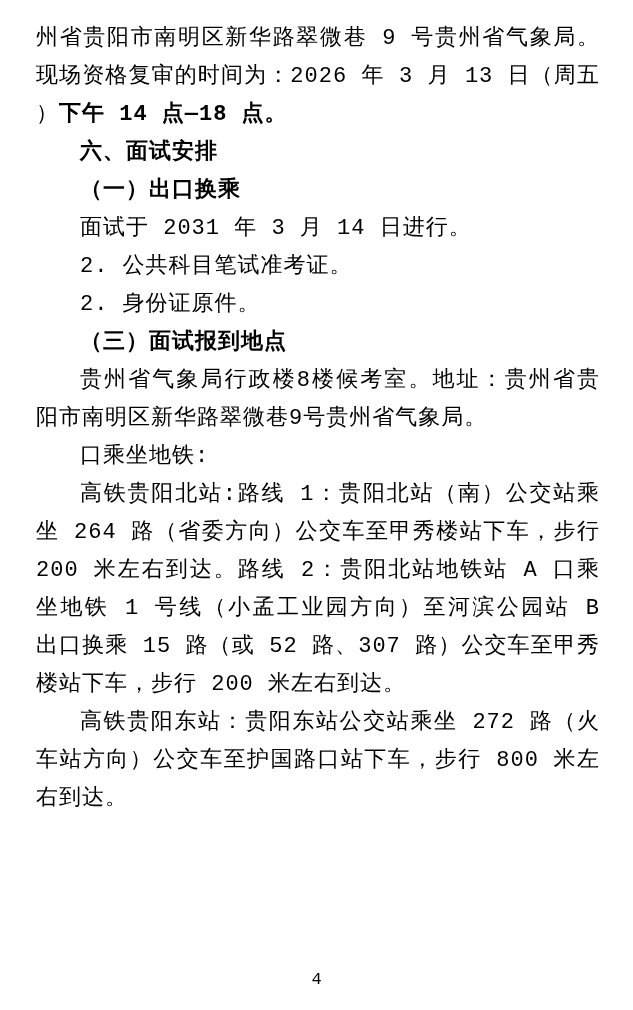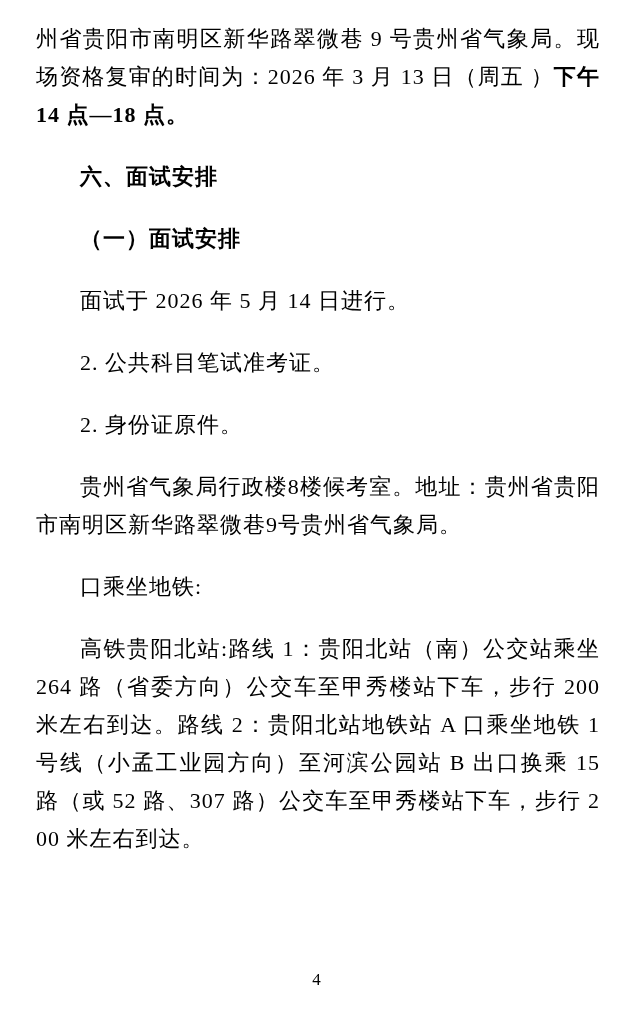--- a/index.html
+++ b/index.html
@@ -14,30 +14,31 @@
     color: #000000;
     overflow: hidden;
   }
   .page {
     position: relative;
     box-sizing: border-box;
     width: 633px;
     height: 1010px;
     padding: 20px 33px 5px 36px;
     background: #ffffff;
+    font-family: Liberation Mono, monospace;
   }
   .para {
     margin: 0;
     font-size: 22px;
     line-height: 38px;
     letter-spacing: 1px;
     text-align: justify;
     word-break: break-all;
   }
-  .indent { text-indent: 2em; margin-top: 24px; }
+  .indent { text-indent: 2em; }
   .heading { font-weight: bold; }
   .b { font-weight: bold; }
   .footer {
     position: absolute;
     left: 0;
     bottom: 22px;
     width: 100%;
     text-align: center;
     font-size: 17px;
     line-height: 1;
@@ -46,33 +47,35 @@
 </style>
 </head>
 <body>
 
 <div class="page">
 
   <p class="para"><span>州省贵阳市南明区新华路翠微巷 9 号贵州省气象局。现场资格复审的时间为：2026 年 3 月 13 日（周五 ）</span><span class="b">下午 14 点—18 点。</span></p>
 
   <p class="para indent heading"><span>六、面试安排</span></p>
 
-  <p class="para indent heading"><span>（一）面试安排</span></p>
+  <p class="para indent heading"><span>（一）出口换乘</span></p>
 
-  <p class="para indent"><span>面试于 2026 年 5 月 14 日进行。</span></p>
+  <p class="para indent"><span>面试于 2031 年 3 月 14 日进行。</span></p>
 
 
 
   <p class="para indent"><span>2. 公共科目笔试准考证。</span></p>
 
   <p class="para indent"><span>2. 身份证原件。</span></p>
 
+  <p class="para indent heading"><span>（三）面试报到地点</span></p>
 
   <p class="para indent"><span>贵州省气象局行政楼8楼候考室。地址：贵州省贵阳市南明区新华路翠微巷9号贵州省气象局。</span></p>
 
   <p class="para indent"><span>口乘坐地铁:</span></p>
 
   <p class="para indent"><span>高铁贵阳北站:路线 1：贵阳北站（南）公交站乘坐 264 路（省委方向）公交车至甲秀楼站下车，步行 200 米左右到达。路线 2：贵阳北站地铁站 A 口乘坐地铁 1 号线（小孟工业园方向）至河滨公园站 B 出口换乘 15 路（或 52 路、307 路）公交车至甲秀楼站下车，步行 200 米左右到达。</span></p>
 
+  <p class="para indent"><span>高铁贵阳东站：贵阳东站公交站乘坐 272 路（火车站方向）公交车至护国路口站下车，步行 800 米左右到达。</span></p>
 
   <div class="footer">4</div>
 
 </div>
 
 </body></html>

